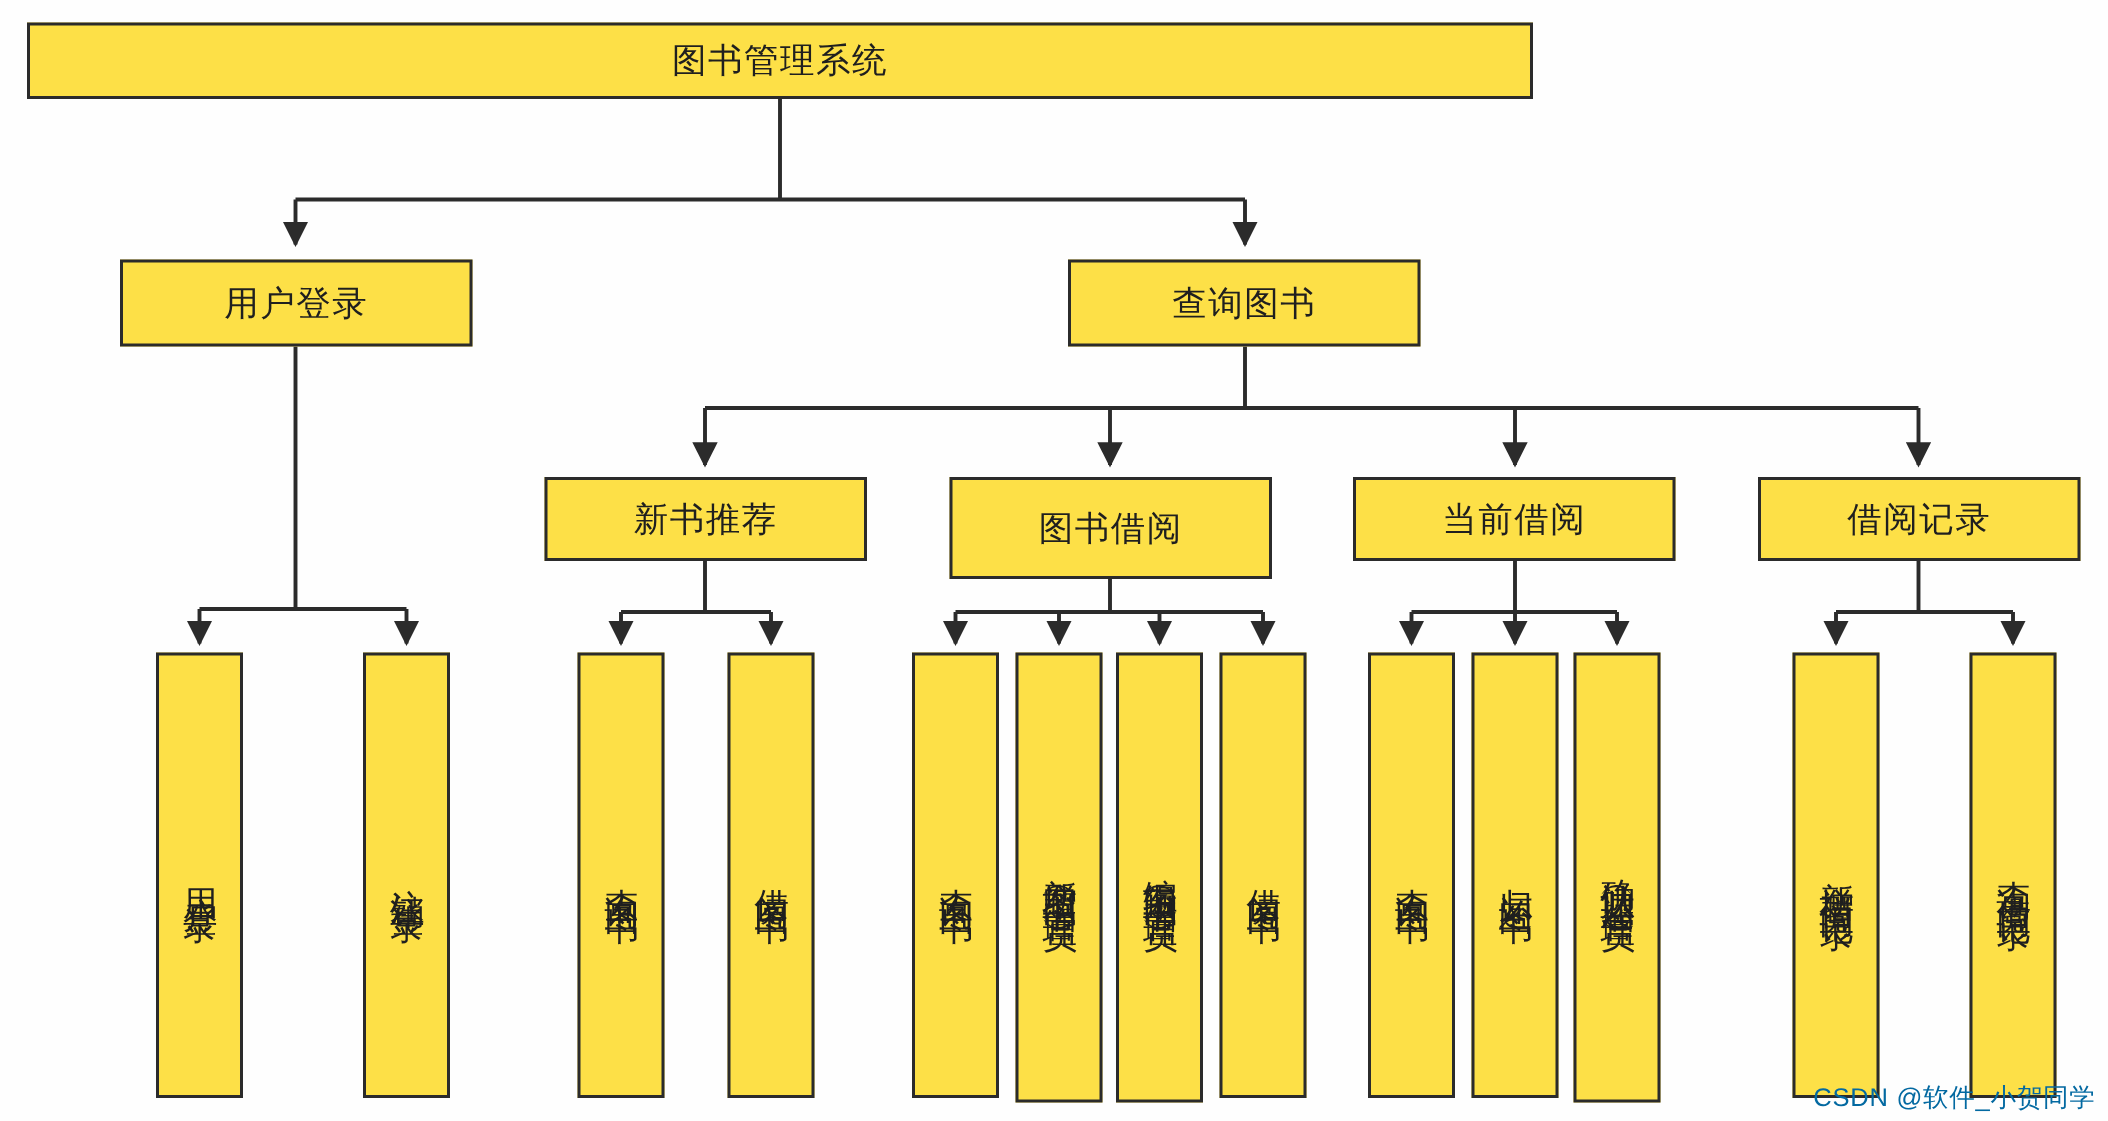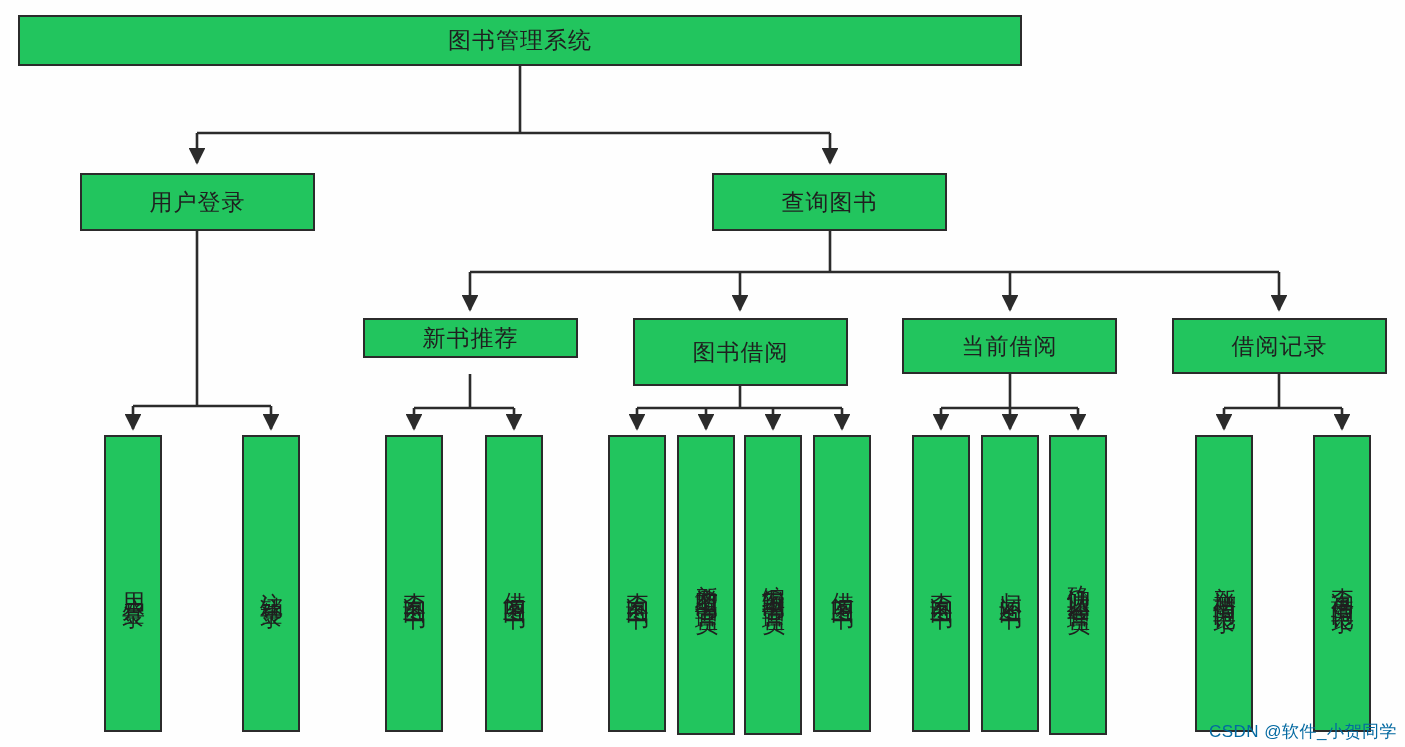--- a/index.html
+++ b/index.html
@@ -6,21 +6,21 @@
   body{
     width:1405px;height:747px;position:relative;overflow:hidden;
     font-family:"Liberation Sans","DejaVu Sans",sans-serif;
     background:#fefefe;
   }
   #diagram{position:absolute;left:0;top:0;width:1405px;height:747px;}
   .node-box{
     position:absolute;
     box-sizing:border-box;
     border:2.5px solid #2b2b2b;
-    background:#22c55e;
+    background:#fde047;
     display:flex;
     align-items:center;
     justify-content:center;
     color:#1f1f1f;
   }
   .node-h{
     font-size:23px;
     letter-spacing:1px;
     line-height:1;
   }
@@ -107,21 +107,21 @@
     <span class="node-h">图书管理系统</span>
   </div>
 
   <div class="node-box" style="left:80px;top:173px;width:235px;height:58px;">
     <span class="node-h">用户登录</span>
   </div>
   <div class="node-box" style="left:712px;top:173px;width:235px;height:58px;">
     <span class="node-h">查询图书</span>
   </div>
 
-  <div class="node-box" style="left:363px;top:318px;width:215px;height:40px;">
+  <div class="node-box" style="left:363px;top:318px;width:215px;height:56px;">
     <span class="node-h">新书推荐</span>
   </div>
   <div class="node-box" style="left:633px;top:318px;width:215px;height:68px;">
     <span class="node-h">图书借阅</span>
   </div>
   <div class="node-box" style="left:902px;top:318px;width:215px;height:56px;">
     <span class="node-h">当前借阅</span>
   </div>
   <div class="node-box" style="left:1172px;top:318px;width:215px;height:56px;align-items:center;">
     <span class="node-h">借阅记录</span>

